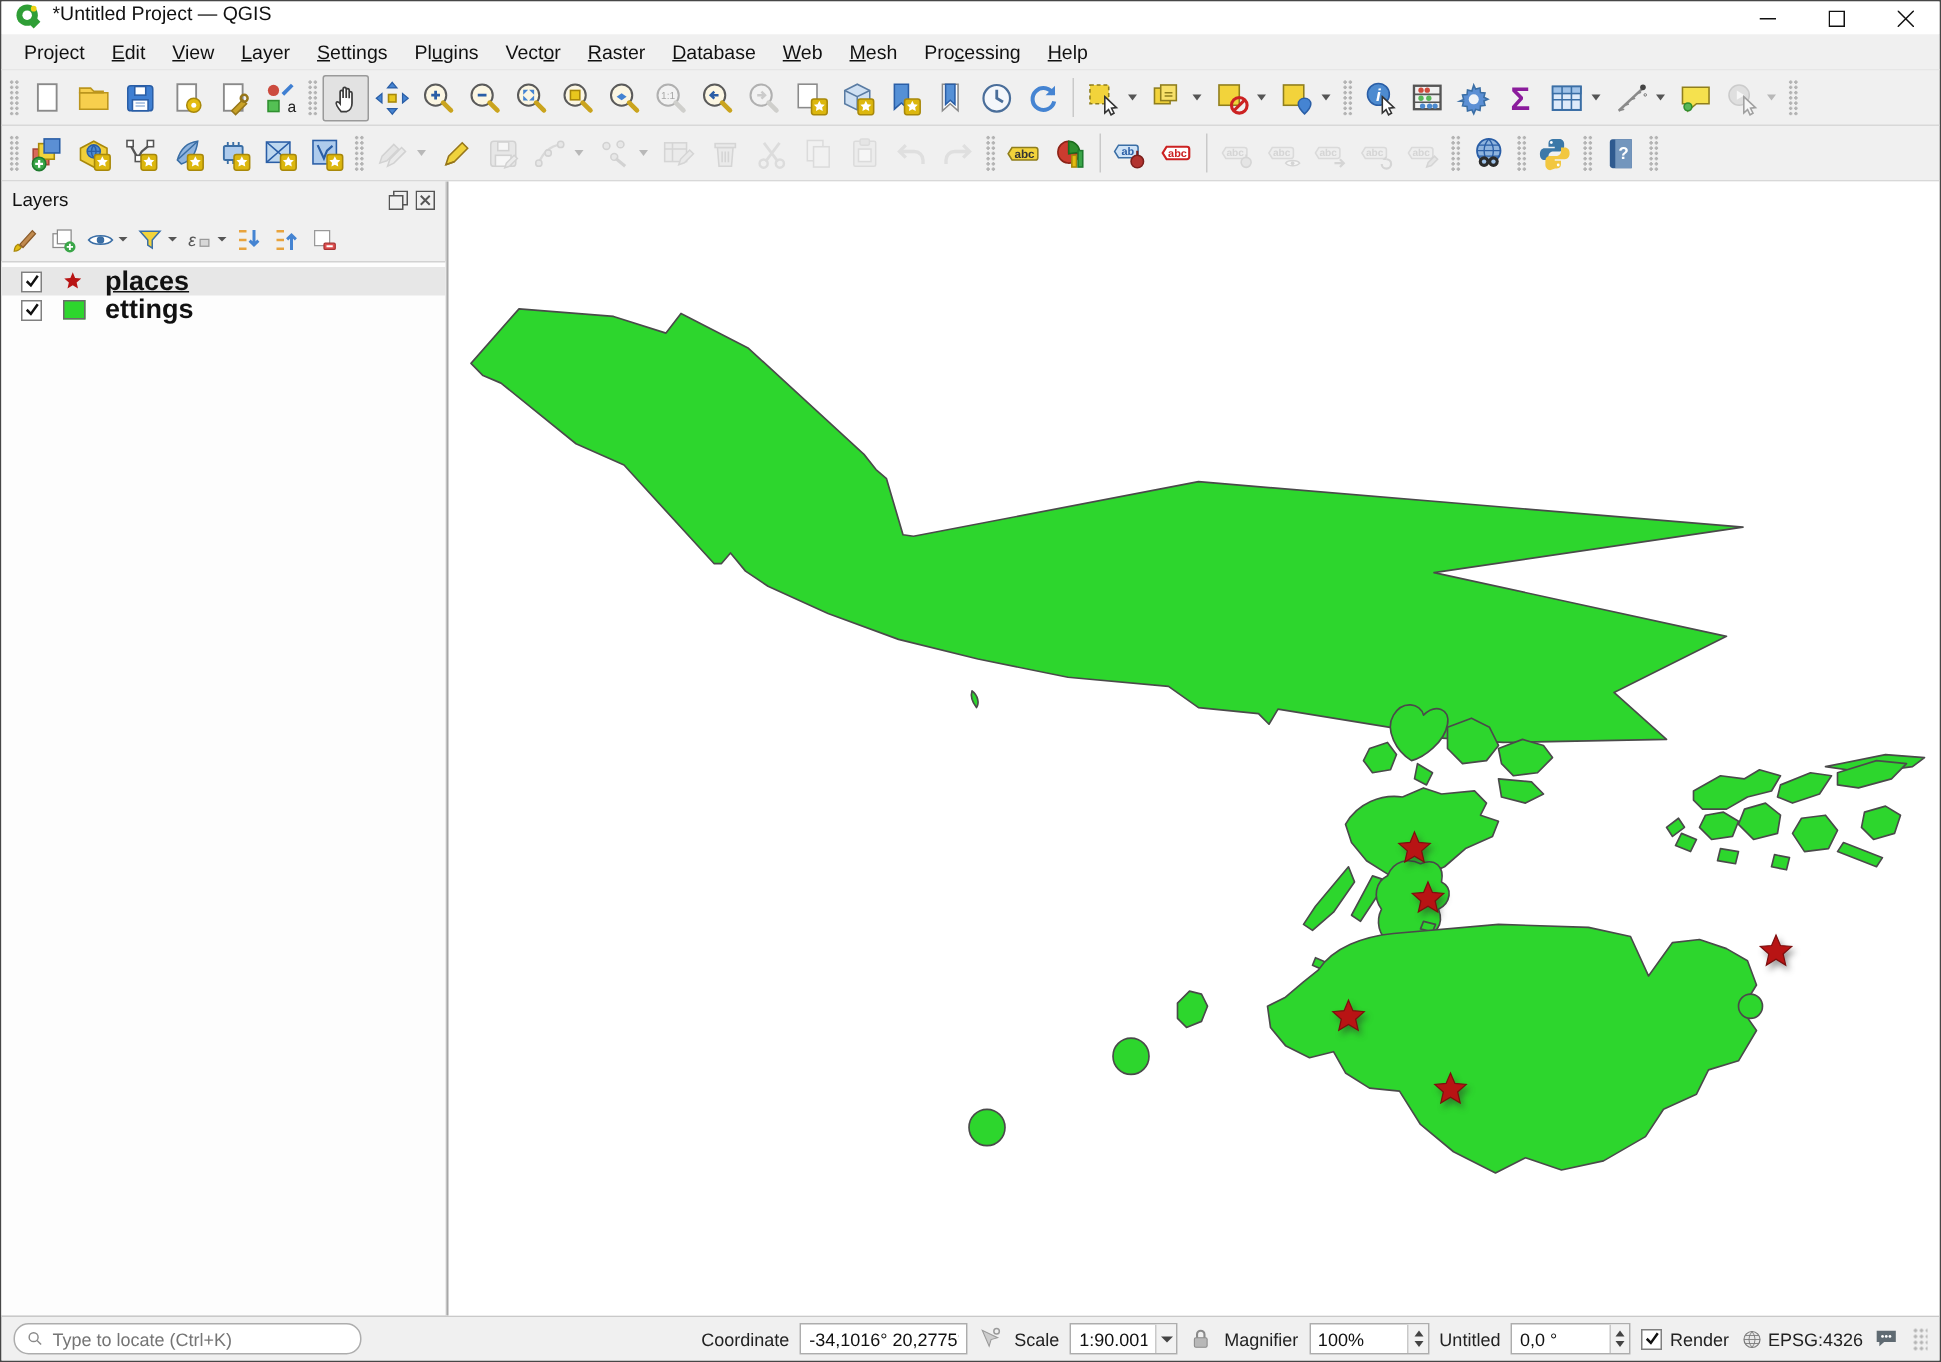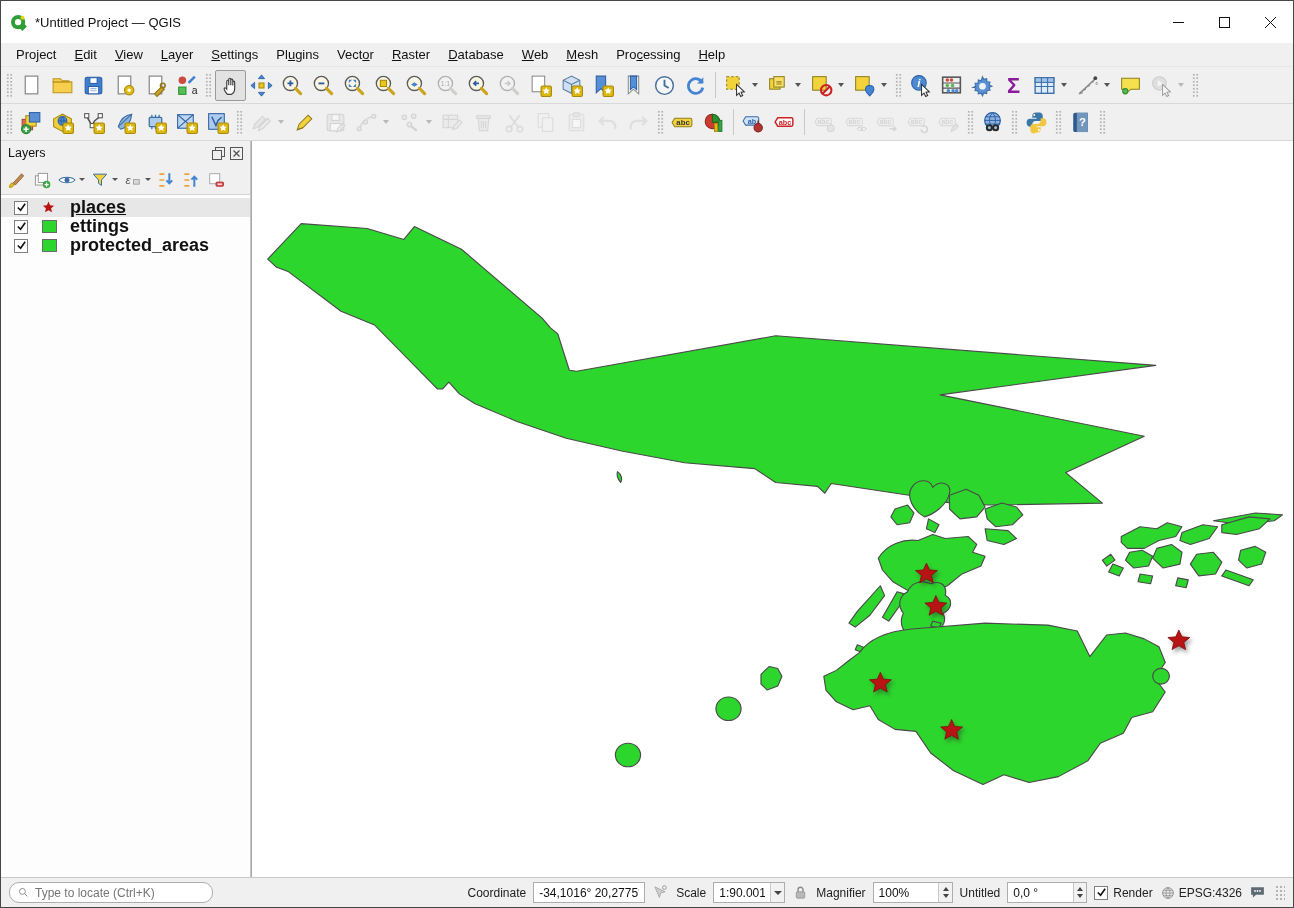--- a/index.html
+++ b/index.html
@@ -2,21 +2,21 @@
 <html style="--green: #2dd62d; --outline: #4a4a4a; --star: #b81414; --star-outline: #7d0e0e;"><head>
 <meta charset="utf-8">
 <style>
   * { box-sizing: border-box; margin: 0; padding: 0; }
   html,body { background:#9a9a9a; }
   body { font-family: "Liberation Sans", sans-serif; }
   .window { width:1294px; height:908px; border:1px solid #474747; background:#f0f0f0;
             display:flex; flex-direction:column; }
 
   
-  .titlebar { height:42px; flex:0 0 auto; background:#ffffff; display:flex; align-items:center;
+  .titlebar { height:22px; flex:0 0 auto; background:#ffffff; display:flex; align-items:flex-start;
               padding-left:8px; gap:7px; }
   .titlebar .title { font-size:13px; color:#111; }
   .app-icon svg { width:19px; height:19px; display:block; }
   .win-controls { margin-left:auto; display:flex; height:100%; }
   .win-btn { width:46px; display:flex; align-items:center; justify-content:center; }
   .win-btn svg { width:11px; height:11px; }
 
   
   .menubar { height:24px; flex:0 0 auto; background:#f0f0f0; display:flex; align-items:center;
              padding:0 6px; font-size:13px; color:#111; border-bottom:1px solid #e6e6e6; }
@@ -33,21 +33,21 @@
             border-radius:2px; flex:0 0 auto; }
   .tb-btn svg { width:25px; height:25px; display:block; }
   .tb-btn.active { background:#e2e2e2; border-color:#9a9a9a; }
   .tb-btn.disabled svg { opacity:.42; filter:grayscale(.95); }
   .caret { width:0; height:0; border-left:3.5px solid transparent; border-right:3.5px solid transparent;
            border-top:4px solid #555; margin:0 2px 0 4px; }
   .tb-btn.disabled .caret { border-top-color:#b8b8b8; }
 
   
   .main { flex:1; display:flex; min-height:0; }
-  .layers-panel { width:250px; flex:0 0 auto; background:#f0f0f0; border-right:1px solid #c4c4c4;
+  .layers-panel { width:297px; flex:0 0 auto; background:#f0f0f0; border-right:1px solid #c4c4c4;
                   display:flex; flex-direction:column; }
   .panel-header { height:24px; display:flex; align-items:center; padding:0 7px; font-size:12.5px; color:#111; }
   .panel-btns { margin-left:auto; display:flex; gap:5px; }
   .panel-btns svg { width:13px; height:13px; display:block; }
   .panel-toolbar { height:29px; display:flex; align-items:center; padding:0 5px; gap:3px; }
   .pt-btn { display:flex; align-items:center; padding:1px; }
   .pt-btn svg { width:20px; height:20px; display:block; }
   .pt-caret { width:0; height:0; border-left:3px solid transparent; border-right:3px solid transparent;
               border-top:3.5px solid #555; margin-left:2px; }
   .layer-list { flex:1; background:#fdfdfd; border-top:1px solid #d2d2d2; padding-top:3px;
@@ -65,21 +65,21 @@
 
   .map-canvas { flex:1; background:#ffffff; border-left:1px solid #a8a8a8; position:relative; }
   .map-canvas svg { width:100%; height:100%; display:block; }
   .land { fill:var(--green); stroke:var(--outline); stroke-width:1.1; stroke-linejoin:round; }
   .place-star { fill:var(--star); stroke:var(--star-outline); stroke-width:.8;
                 filter:drop-shadow(2.5px 3.5px 2px rgba(40,40,40,.45)); }
 
   
   .statusbar { height:30px; flex:0 0 auto; background:#f0f0f0; border-top:1px solid #c9c9c9;
                display:flex; align-items:center; padding:0 8px; gap:7px; font-size:12px; color:#222; }
-  .locator { display:flex; align-items:center; width:204px; height:21px; background:#fff;
+  .locator { display:flex; align-items:center; width:232px; height:21px; background:#fff;
              border:1px solid #adadad; border-radius:10px; padding:0 7px; gap:5px; margin-right:auto; }
   .locator svg { width:13px; height:13px; flex:0 0 auto; }
   .locator input { border:none; outline:none; flex:1; font-size:12px; color:#555; background:transparent;
                    font-family:"Liberation Sans", sans-serif; }
   .sb-field { height:21px; background:#fff; border:1px solid #adadad; display:flex; align-items:center; }
   .sb-field input { border:none; outline:none; font-size:12px; padding:0 5px; width:100%;
                     background:transparent; color:#111; font-family:"Liberation Sans", sans-serif; }
   .combo-caret { width:18px; align-self:stretch; border-left:1px solid #c9c9c9; background:#f2f2f2;
                  display:flex; align-items:center; justify-content:center; }
   .combo-caret .tri { width:0; height:0; border-left:4px solid transparent; border-right:4px solid transparent;
@@ -745,31 +745,20 @@
             <span class="cb">
               <svg viewBox="0 0 12 12">
                 <path d="M2 6l3 3 5-7" stroke="#111" stroke-width="1.8" fill="none"></path>
               </svg>
             </span>
             <span class="swatch">
               <span class="fillbox"></span>
             </span>
             <span class="layer-label">ettings</span>
           </div>
-          <div class="layer-row">
-            <span class="cb">
-              <svg viewBox="0 0 12 12">
-                <path d="M2 6l3 3 5-7" stroke="#111" stroke-width="1.8" fill="none"></path>
-              </svg>
-            </span>
-            <span class="swatch">
-              <span class="fillbox"></span>
-            </span>
-            <span class="layer-label">protected_areas</span>
-          </div>
         </div>
     </div>
 
     <div class="map-canvas">
       <svg id="map-svg" viewBox="0 0 994 748" preserveAspectRatio="none">
 
         <path class="land" d="M47,84 L110,89 L145,100 L155,87 L200,110 L277,180 L285,190 L292,196 L303,233 L310,234 L500,198 L863,228 L657,258 L852,300 L777,337 L812,368 L703,370 L660,367 L640,362 L553,348 L547,358 L540,351 L500,347 L480,333 L413,327 L353,315 L300,302 L253,285 L213,267 L198,257 L188,245 L182,252 L177,252 L117,187 L85,173 L35,133 L23,128 L15,120 Z"></path>
         <path class="land" d="M349,336 C353,339 354,344 352,347 C349,343 348,339 349,336 Z"></path>
 
         <g>

